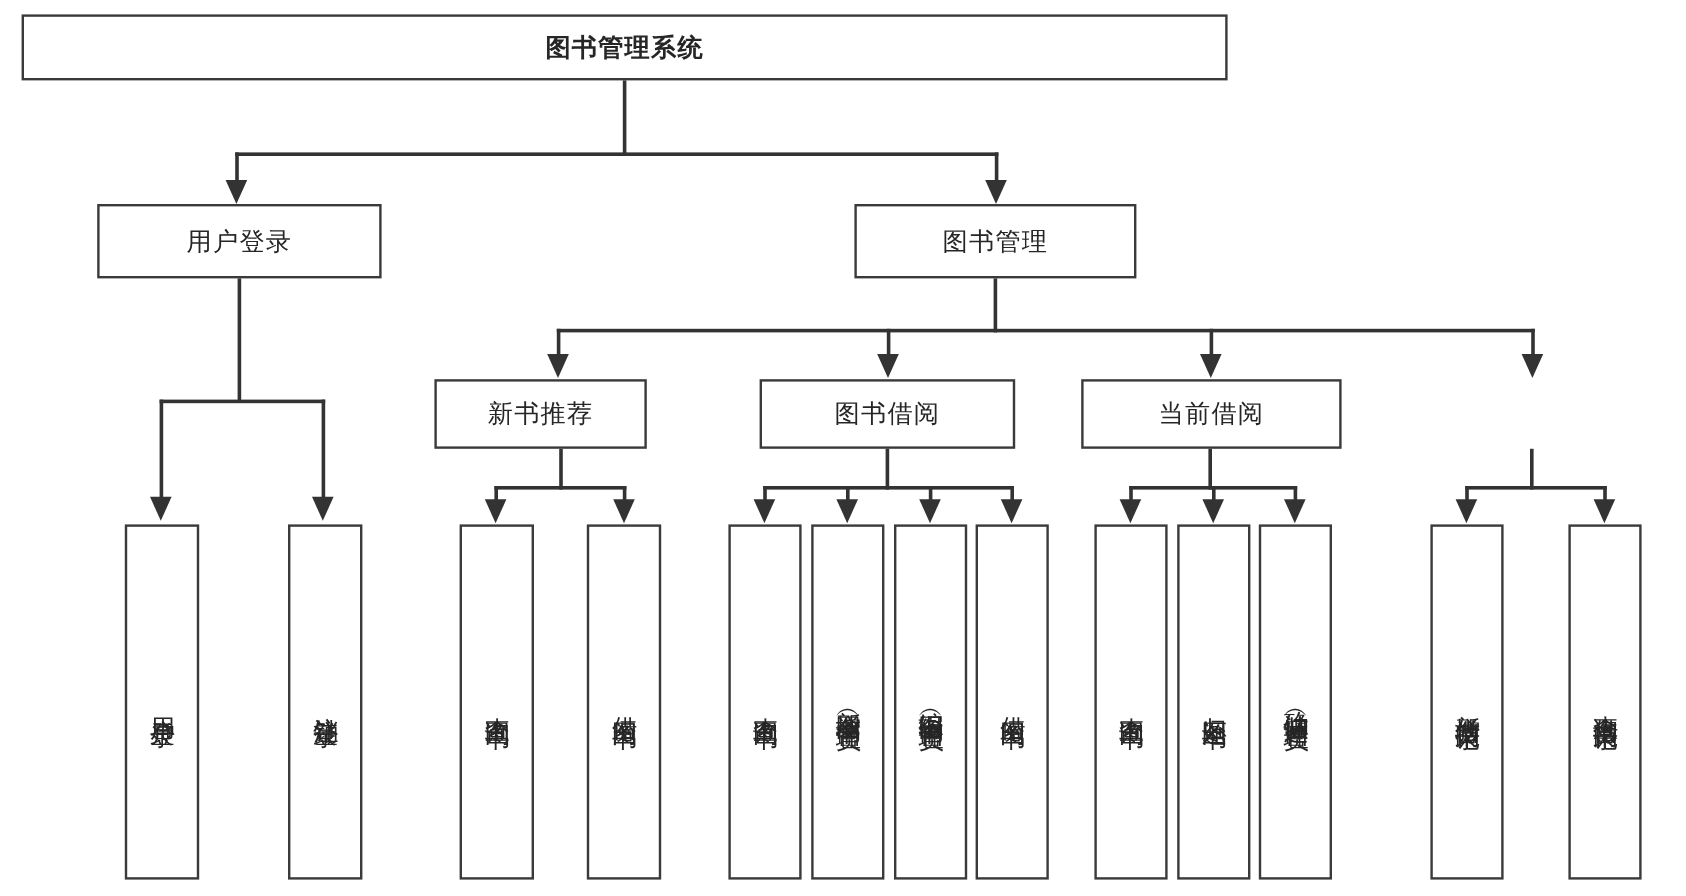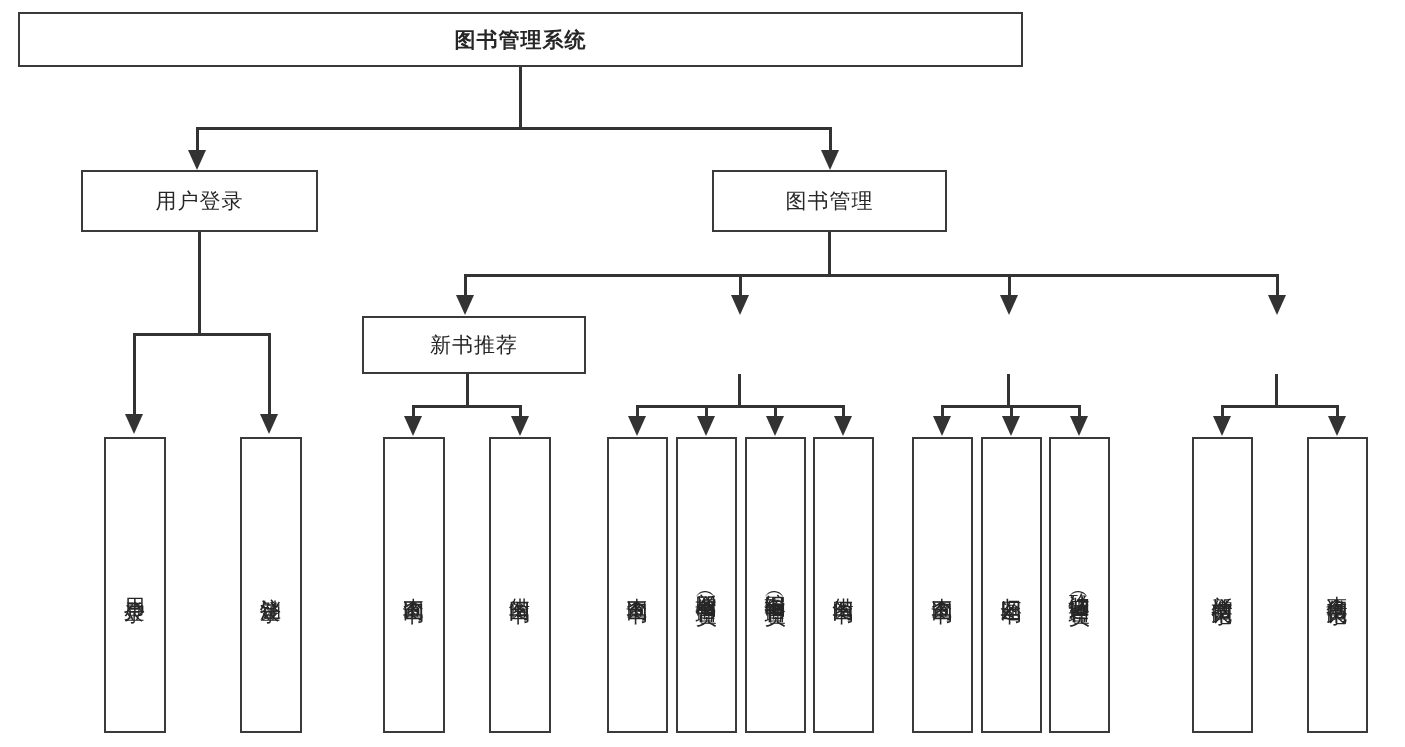--- a/index.html
+++ b/index.html
@@ -107,22 +107,28 @@
   <div class="edge h" style="left:464px; top:274px; width:815px;"></div>
   <div class="edge v" style="left:464px; top:274px; height:24px;"></div>
   <div class="arrow" style="left:456px; top:295px;"></div>
   <div class="edge v" style="left:739px; top:274px; height:24px;"></div>
   <div class="arrow" style="left:731px; top:295px;"></div>
   <div class="edge v" style="left:1008px; top:274px; height:24px;"></div>
   <div class="arrow" style="left:1000px; top:295px;"></div>
   <div class="edge v" style="left:1276px; top:274px; height:24px;"></div>
   <div class="arrow" style="left:1268px; top:295px;"></div>
 
-  <div class="node horiz" style="left:362px; top:316px; width:224px; height:58px;">
+  <div class="node horiz" style="left:362px; top:316px; width:177px; height:58px;">
     <span>新书推荐</span>
+  </div>
+  <div class="node horiz" style="left:633px; top:316px; width:213px; height:58px;">
+    <span>图书借阅</span>
+  </div>
+  <div class="node horiz" style="left:901px; top:316px; width:217px; height:58px;">
+    <span>当前借阅</span>
   </div>
 
   <div class="edge v" style="left:466px; top:374px; height:34px;"></div>
   <div class="edge h" style="left:412px; top:405px; width:110px;"></div>
   <div class="edge v" style="left:412px; top:405px; height:14px;"></div>
   <div class="arrow" style="left:404px; top:416px;"></div>
   <div class="edge v" style="left:519px; top:405px; height:14px;"></div>
   <div class="arrow" style="left:511px; top:416px;"></div>
 
   <div class="edge v" style="left:738px; top:374px; height:34px;"></div>

